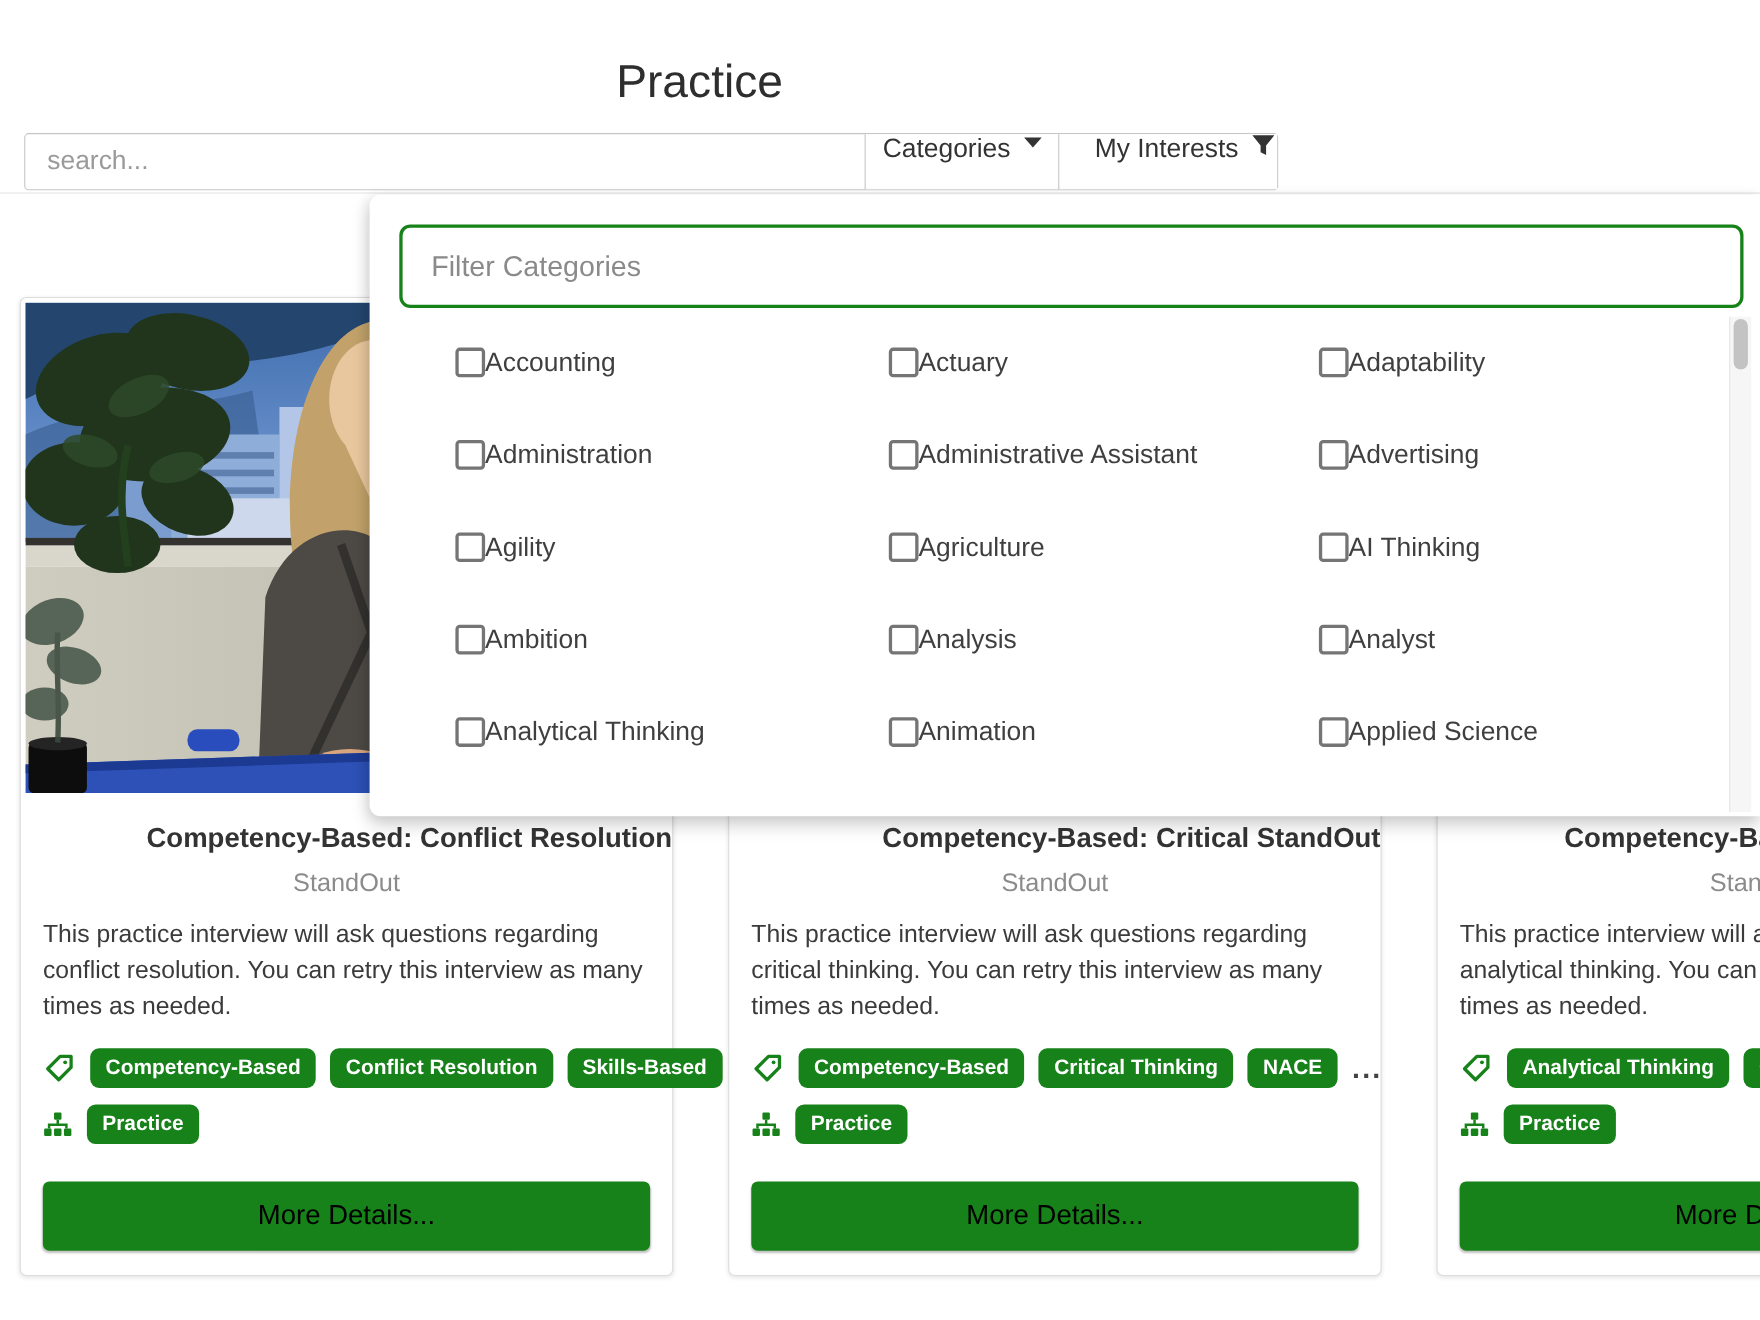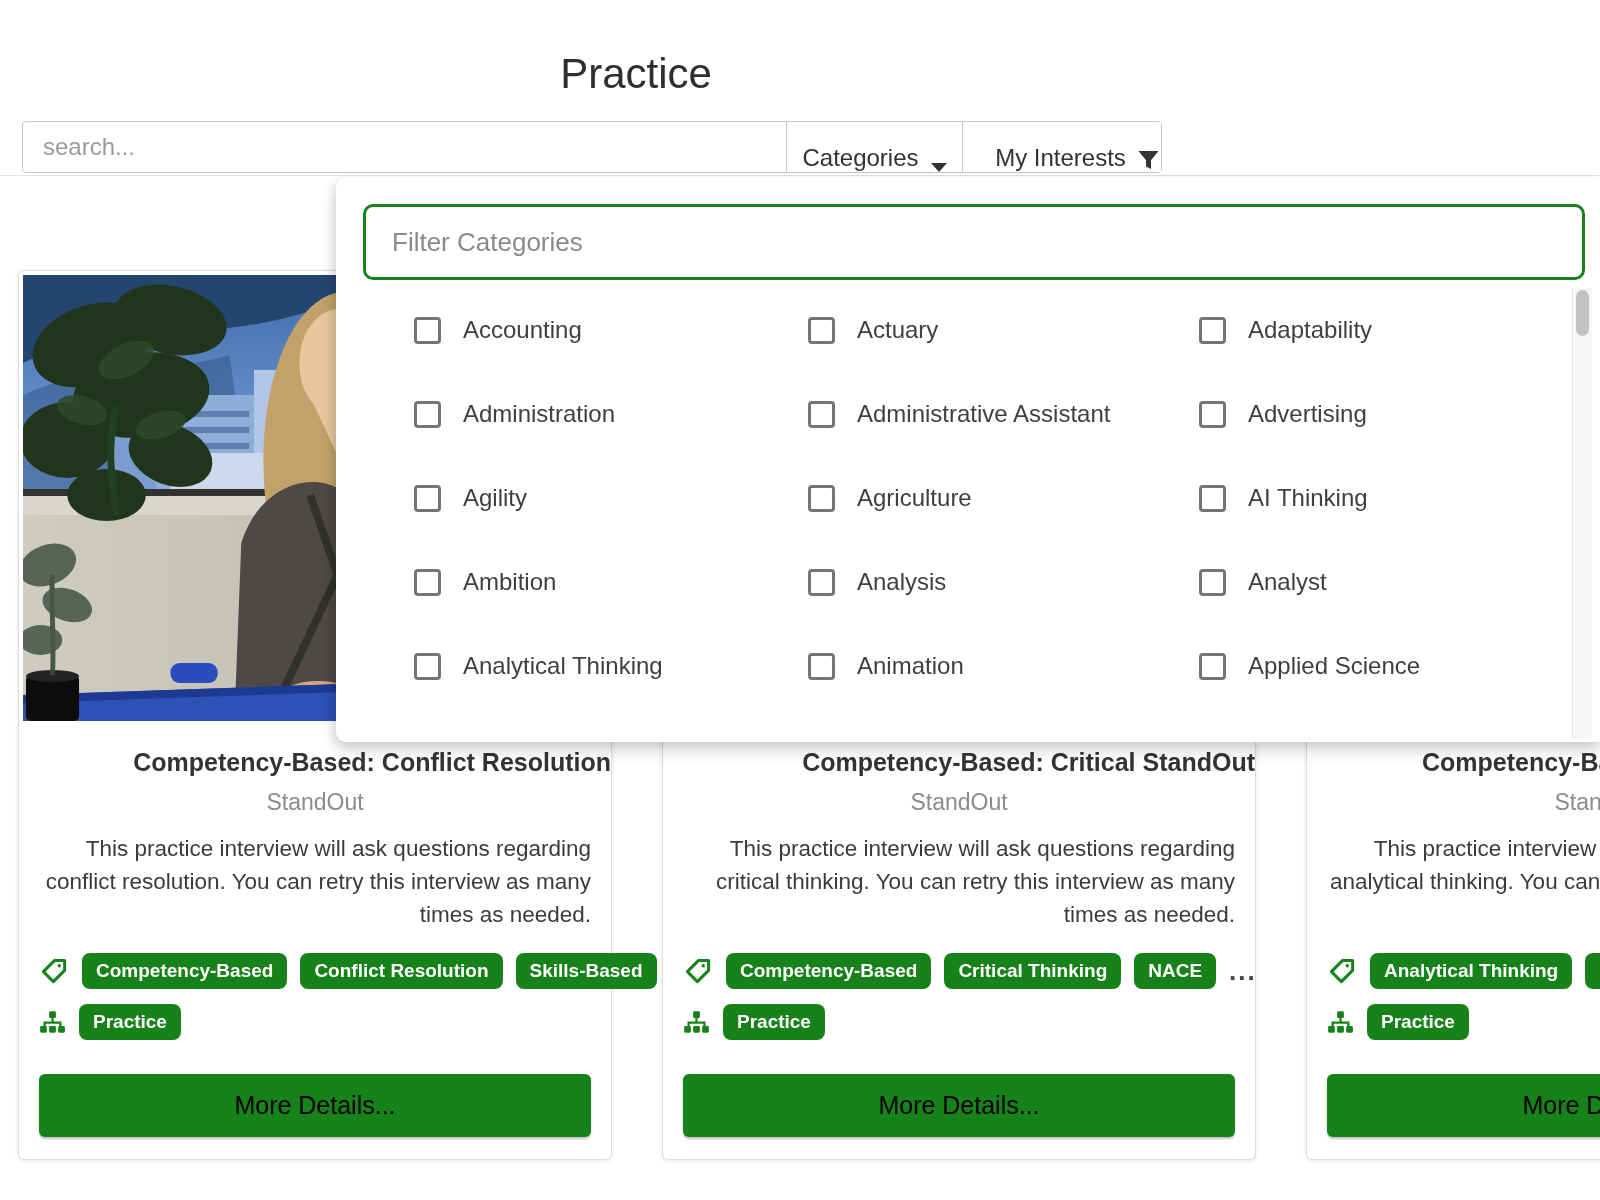--- a/index.html
+++ b/index.html
@@ -9,62 +9,62 @@
   
   .page-title { position:absolute; left:22px; top:50px; width:1228px;
                 text-align:center; font-size:42px; font-weight:400; color:#2e2e2e; }
 
   .toolbar { position:absolute; left:22px; top:121px; width:1140px; height:52px;
              display:flex; align-items:stretch; background:#fff;
              border:1px solid #c6c6c6; border-radius:4px; }
   .search-input { flex:1; border:none; outline:none; font-size:24px; padding:0 20px;
                   color:#333; background:transparent; font-family:inherit; }
   .search-input::placeholder { color:#9a9a9a; }
-  .tb-btn { display:flex; align-items:flex-end; justify-content:center; gap:12px;
+  .tb-btn { display:flex; align-items:flex-start; justify-content:center; gap:12px;
             border-left:1px solid #c6c6c6; font-size:24px; color:#333;
             background:#fff; cursor:pointer; }
   .btn-categories { width:176px; }
   .btn-interests  { width:199px;padding-left:30px; }
   .caret-down { width:0; height:0; border-left:8px solid transparent;
                 border-right:8px solid transparent; border-top:9px solid #333;
                 margin-top:3px; }
   .divider-line { position:absolute; left:0; top:175px; width:1600px; height:1px;
                   background:#e4e4e4; }
 
   
   .panel { position:absolute; left:336px; top:177px; width:1264px; height:565px;
            background:#fff; z-index:10; border-radius:10px 0 0 10px;
            box-shadow:0 8px 16px rgba(0,0,0,.18), -4px 2px 10px rgba(0,0,0,.06); }
   .filter-input { position:absolute; left:27px; top:27px; width:1222px; height:76px;
                   border:3px solid var(--green); border-radius:10px; font-size:26px;
                   padding:11px 26px; color:#333; outline:none; font-family:inherit; }
   .filter-input::placeholder { color:#8a8a8a; }
   .cat-grid { position:absolute; left:48px; top:139px; right:90px;
               display:grid; grid-template-columns:394px 391px auto; row-gap:56px; }
-  .cat-item { display:flex; align-items:center; gap:22px; height:28px; cursor:pointer;padding-left:30px; }
+  .cat-item { display:flex; align-items:flex-start; height:28px; cursor:pointer;padding-left:30px; }
   .cb { width:27px; height:27px; border:3px solid #757575; border-radius:4px;
         background:#fff; flex:0 0 27px; }
   .cat-label { font-size:24px; color:#3f3f3f; white-space:nowrap; }
   .scrollbar { position:absolute; right:8px; top:111px; bottom:4px; width:20px;
                background:#f6f6f6; border-left:1px solid #e4e4e4; }
   .scroll-thumb { position:absolute; left:3px; top:2px; width:13px; height:46px;
                   background:#c3c3c3; border-radius:7px; }
 
   
   .cards-row { position:absolute; left:18px; top:270px; display:flex; gap:50px; }
   .card { width:594px; height:890px; background:#fff; border:1px solid #ddd;
           border-radius:6px; box-shadow:0 1px 4px rgba(0,0,0,.10);
           display:flex; flex-direction:column; }
   .thumb { height:446px; margin:4px 4px 0; overflow:hidden; position:relative;
            cursor:pointer; }
   .thumb svg { display:block; width:100%; height:100%; }
   .card-title { margin-top:27px; text-align:right; font-size:25px; font-weight:bold;
                 color:#333; white-space:nowrap; }
   .card-provider { margin-top:12px; text-align:center; font-size:23px; color:#8b8b8b; }
-  .card-desc { margin:16px 20px 0; font-size:22.5px; line-height:1.47; color:#3b3b3b;text-align:right; }
+  .card-desc { margin:16px 20px 0; font-size:22.5px; line-height:1.47; color:#3b3b3b; }
   .tag-row, .cat-row { margin:22px 20px 0; display:flex; align-items:center; gap:13px; }
   .cat-row { margin-top:15px; }
   .row-icon { flex:0 0 auto; display:flex; }
   .pill { background:var(--green); color:#fff; font-weight:bold; font-size:19px;
           padding:7px 14px; border-radius:8px; white-space:nowrap; cursor:pointer; }
   .overflow-dots { font-size:26px; font-weight:bold; color:#444; letter-spacing:2px; }
   .details-btn { margin:0 20px 22px; margin-top:auto; height:63px;
                  background:var(--green); color:#000000; font-size:25px; border:none;
                  border-radius:6px; cursor:pointer; font-family:inherit;
                  box-shadow:0 2px 2px rgba(0,0,0,.25); white-space:nowrap; }

